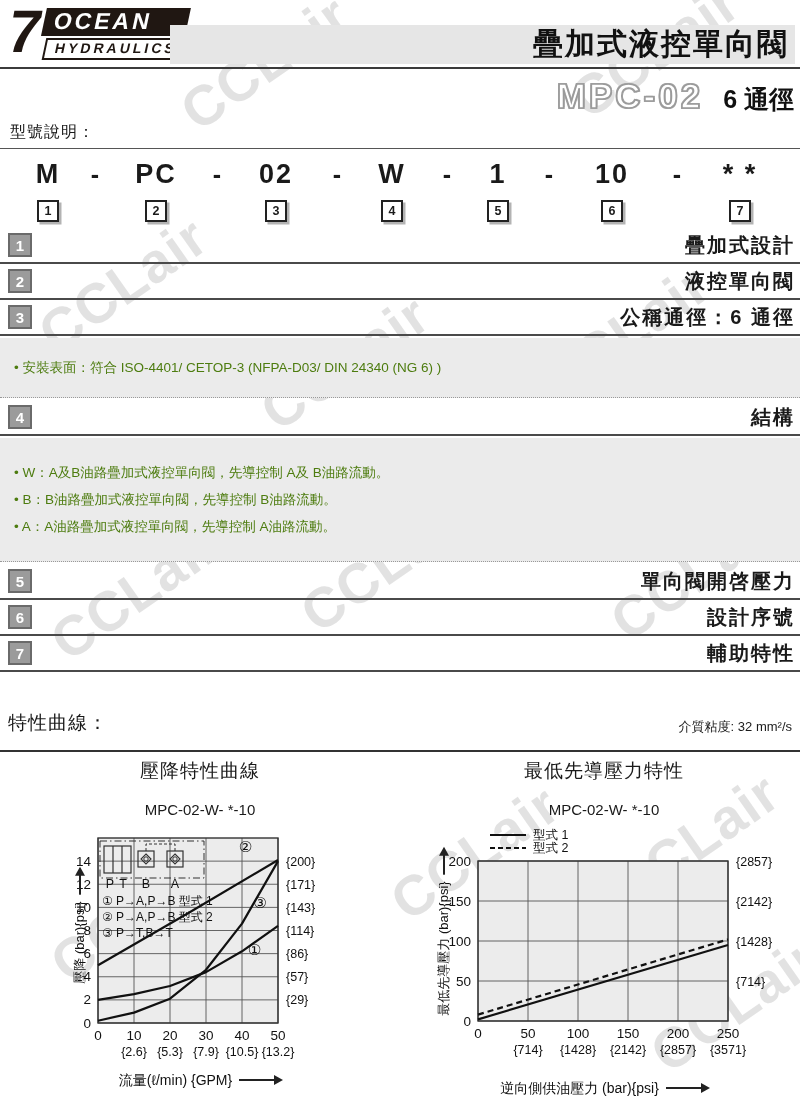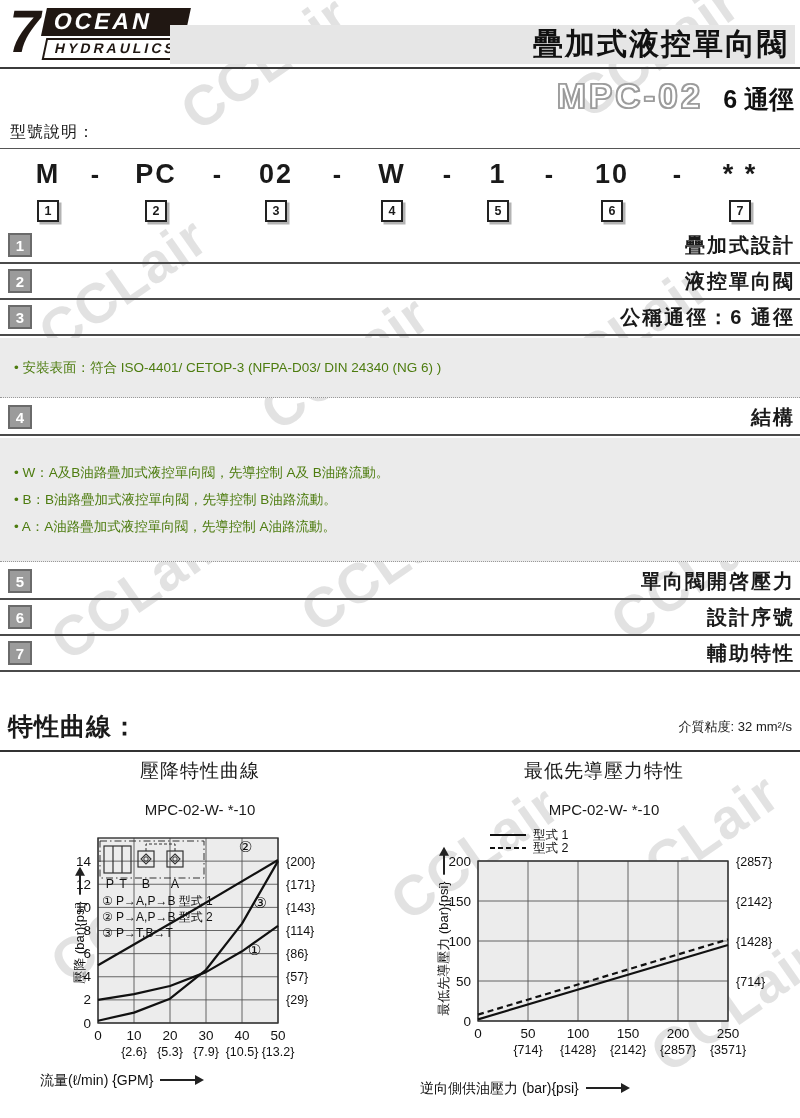--- a/index.html
+++ b/index.html
@@ -45,30 +45,30 @@
             font-weight:bold;font-size:15px;display:flex;align-items:center;justify-content:center;box-sizing:border-box}
   .spec-title{font-size:20px;font-weight:bold;letter-spacing:2px;padding-right:5px}
   .note-band{background:#ebebeb;border-bottom:1px dotted #999;margin:2px 0;padding:21px 14px;
              font-size:13.5px;color:#4d7c0f}
   .note-line{line-height:17px}
   .note-line::before{content:"•  "}
   .note-band.multi .note-line{line-height:27px}
   .note-band.cols{display:flex}
   .note-band.cols .note-line:first-child{flex:0 0 250px}
   
-  .curves-head{position:absolute;left:8px;top:710px;font-size:25px;font-weight:bold;letter-spacing:1px}
+  .curves-head{position:absolute;left:8px;top:710px;font-size:19px;font-weight:normal;letter-spacing:1px}
   .viscosity{position:absolute;right:8px;top:718px;font-size:13px}
   .rule3{position:absolute;left:0;top:750px;width:800px;border-top:2px solid #333}
   .chart-block{position:absolute;top:758px;text-align:center}
   #chartL-block{left:40px;width:320px}
   #chartR-block{left:420px;width:368px}
   .chart-title{font-size:19px;font-weight:500;letter-spacing:1px}
   .chart-sub{font-size:15px;font-weight:normal;margin-top:17px}
   .chart-block svg{margin-top:8px}
-  .xtitle{position:absolute;font-size:14px;color:#111;white-space:nowrap;text-align:left}
+  .xtitle{position:absolute;font-size:14px;color:#111;white-space:nowrap;text-align:center}
   #xtL{left:40px;top:1072px;width:320px}
   #xtR{left:420px;top:1080px;width:368px}
   .ytitle{position:absolute;white-space:nowrap;font-size:13px;color:#111;
           transform:translate(-50%,-50%) rotate(-90deg)}
   #ytL{left:80px;top:926px}
   #ytR{left:444px;top:932px}
   .arrow{display:inline-block;width:42px;height:2px;background:#222;vertical-align:middle;
          position:relative;margin-left:7px;margin-top:-2px}
   .arrow::after{content:"";position:absolute;right:-2px;top:-4px;
                 border-left:9px solid #222;border-top:5px solid transparent;border-bottom:5px solid transparent}

